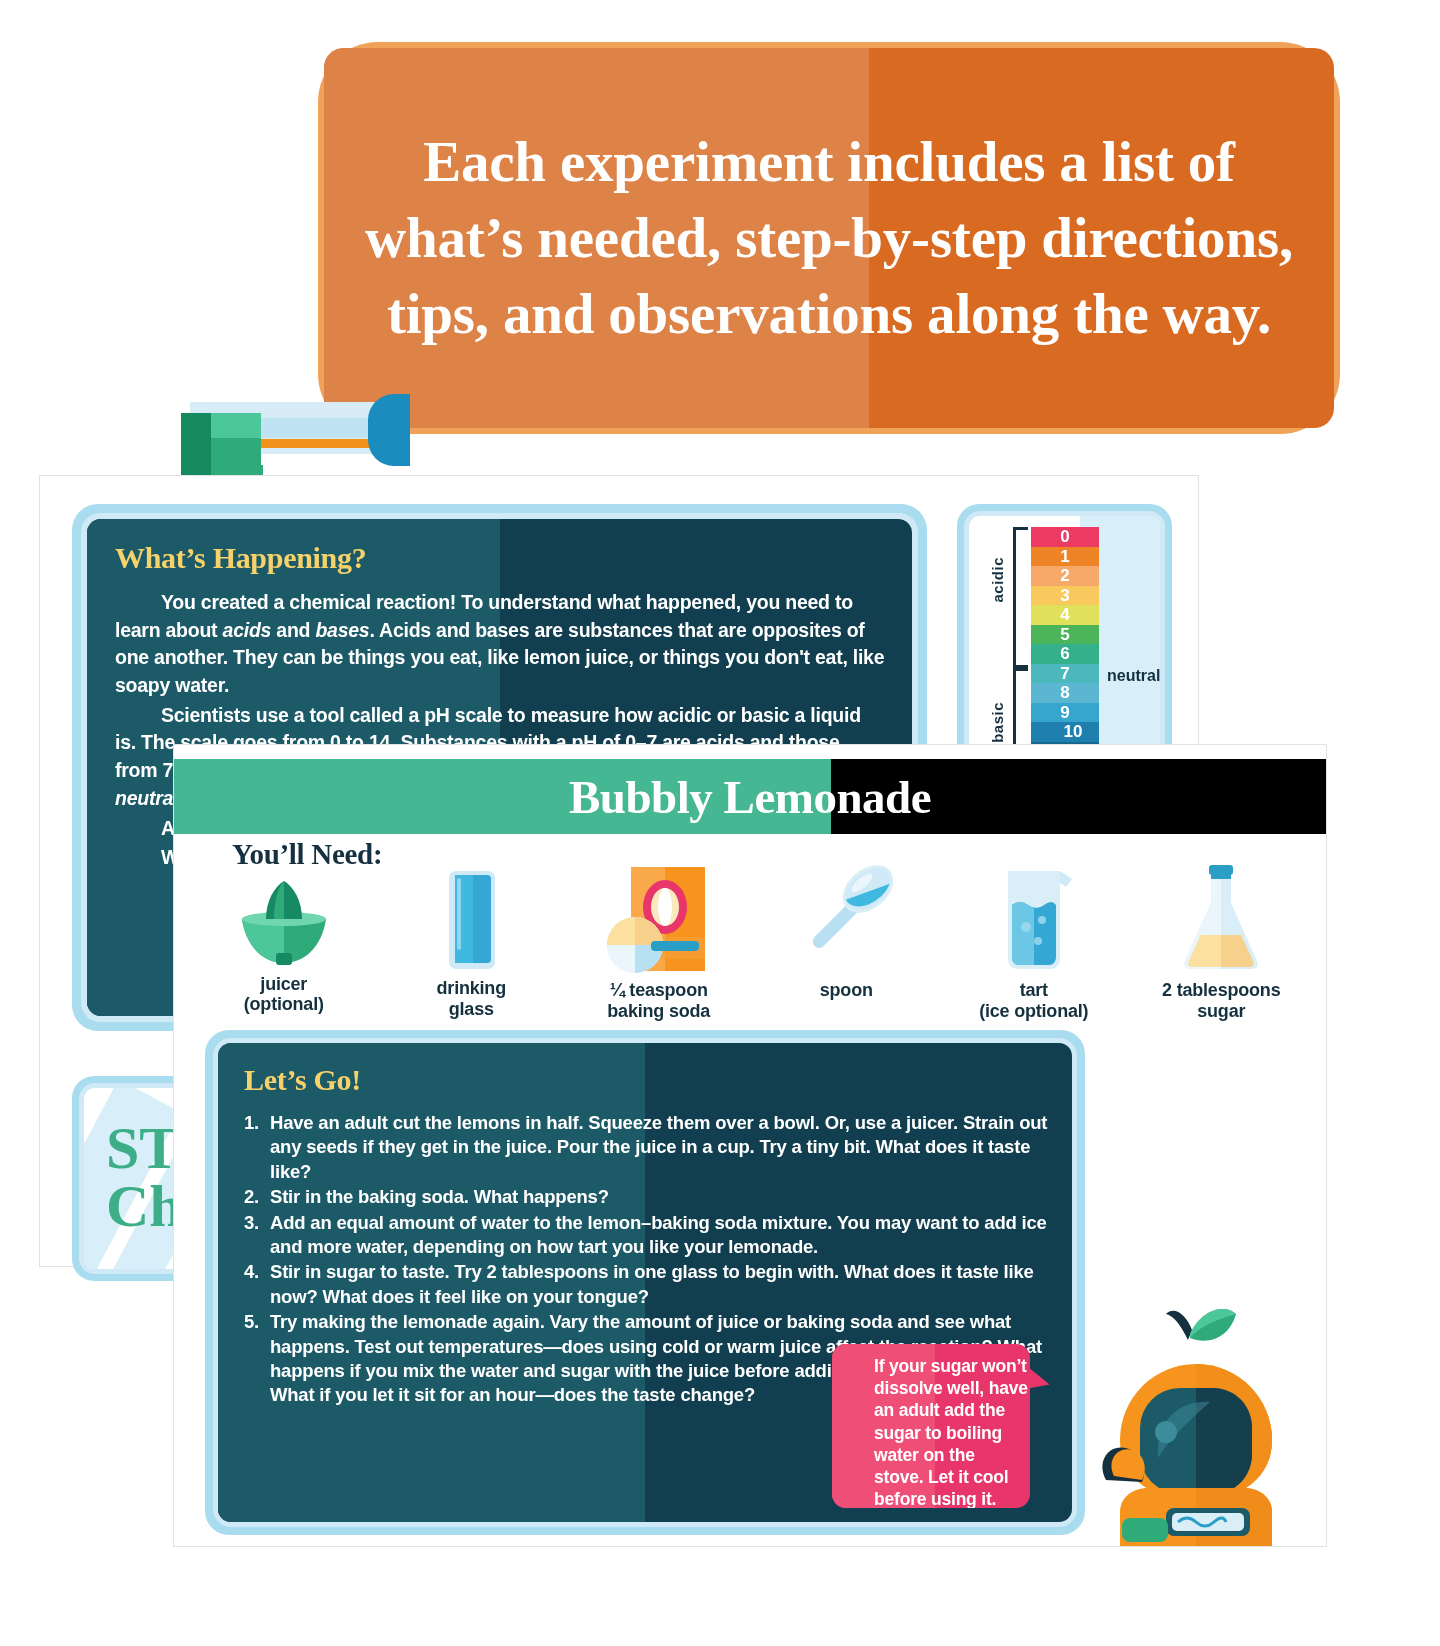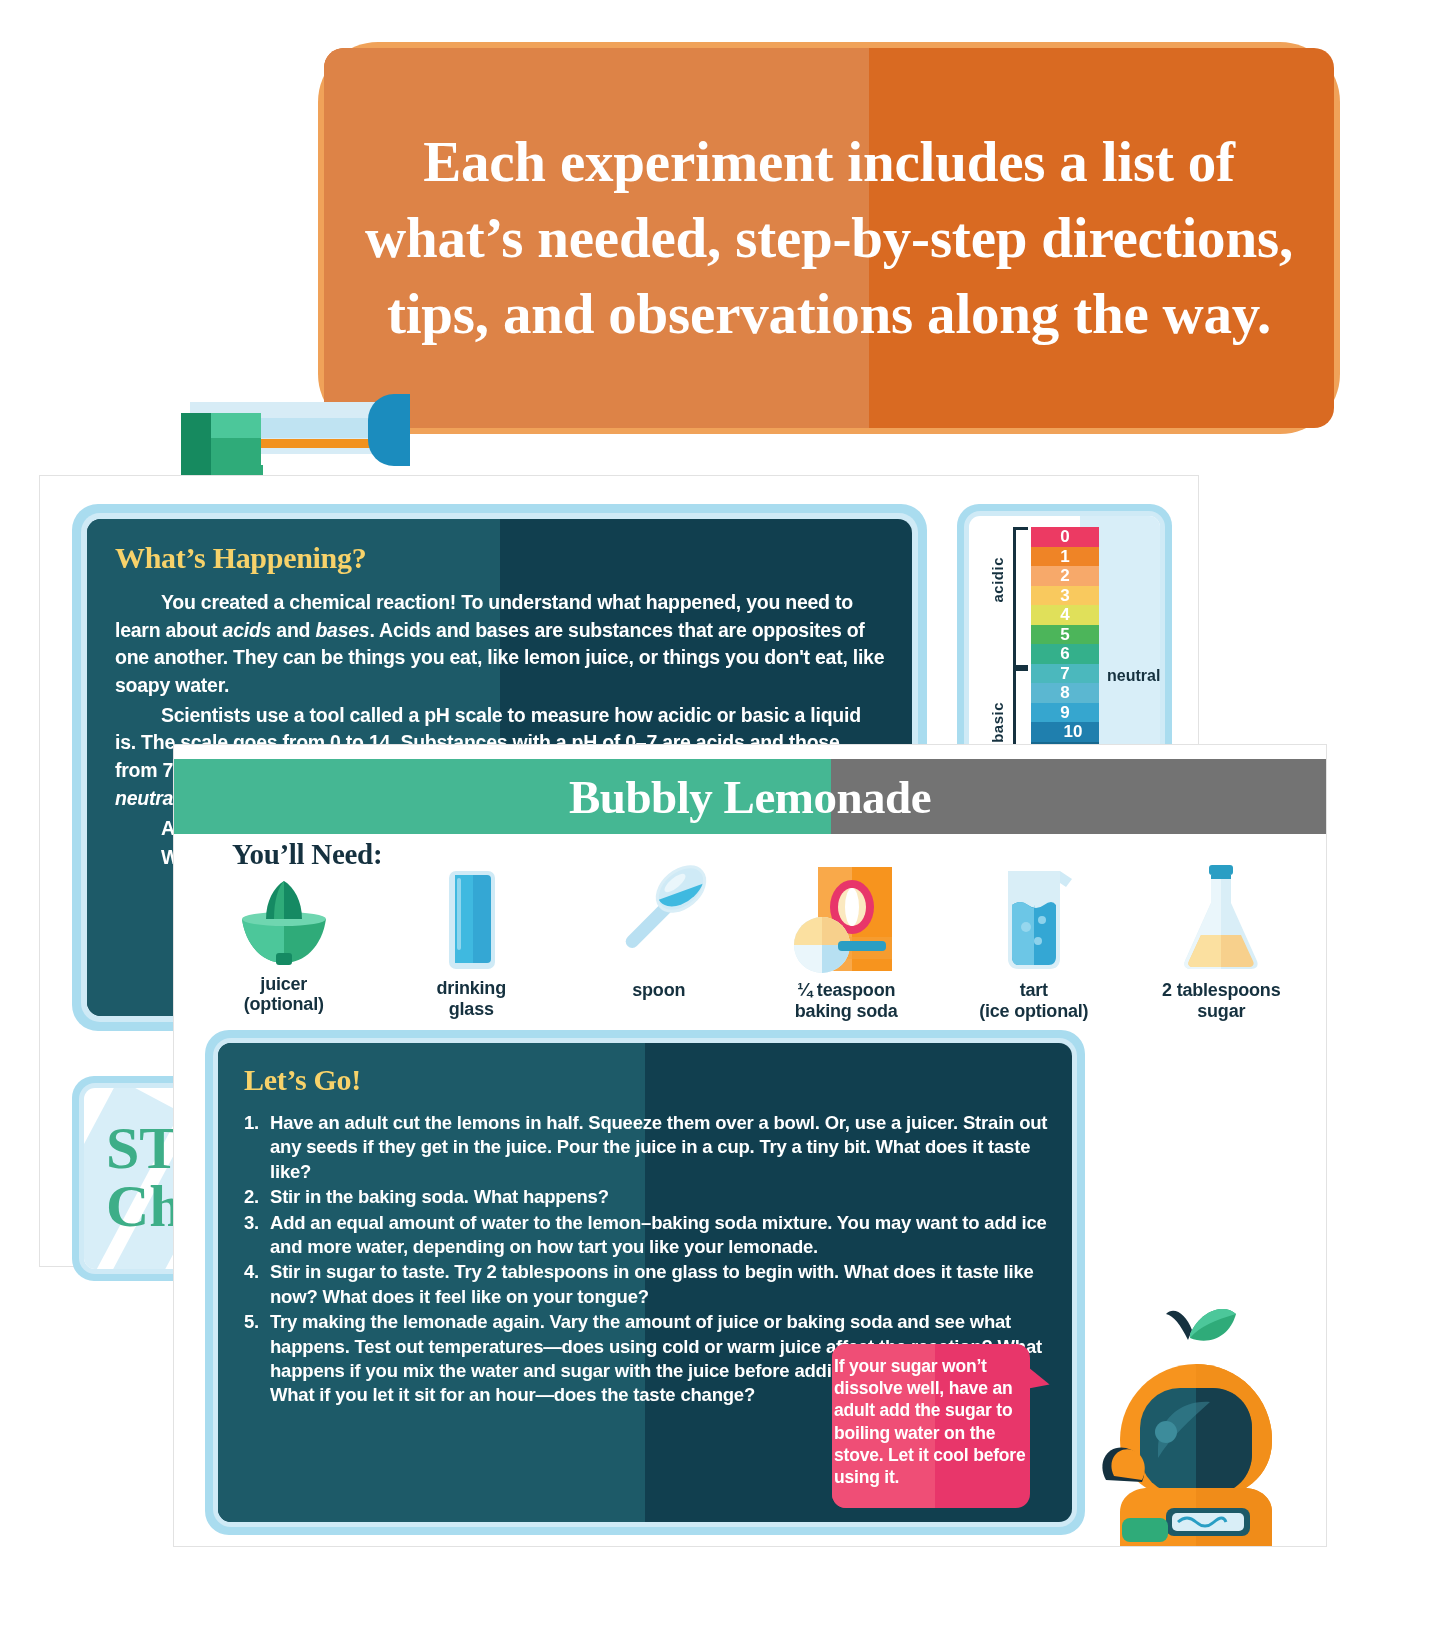--- a/index.html
+++ b/index.html
@@ -121,21 +121,21 @@
     background:#d8eef8;transform:rotate(28deg);}
   #stem-text{position:relative;font-family:"Liberation Serif",serif;font-weight:bold;
     color:#3eae88;font-size:60px;line-height:0.96;padding:32px 0 0 22px;}
 
   
   #page-front{
     left:174px;top:745px;width:1152px;height:801px;
     background:#ffffff;box-shadow:0 0 0 1px #e2e2e2;
   }
   #title-bar{
-    left:174px;top:759px;width:1152px;height:75px;background:#737373;overflow:hidden;
+    left:174px;top:759px;width:1152px;height:75px;background:#000000;overflow:hidden;
     position:absolute;
   }
   #title-tint{position:absolute;left:0;top:0;width:57%;height:100%;background:#45b793;}
   #title-text{position:relative;width:100%;height:100%;display:flex;
     align-items:center;justify-content:center;color:#ffffff;
     font-family:"Liberation Serif",serif;font-weight:bold;font-size:47px;
     letter-spacing:-0.5px;}
 
   #need-label{
     left:232px;top:838px;font-family:"Liberation Serif",serif;font-weight:bold;
@@ -166,21 +166,21 @@
   }
   #steps li .num{position:absolute;left:0;top:0;}
 
   
   #tip{
     left:832px;top:1344px;width:198px;height:164px;
     background:#e8366a;border-radius:14px;overflow:hidden;
   }
   #tip-tint{position:absolute;left:0;top:0;width:52%;height:100%;background:#ef4e76;}
   #tip-text{position:relative;padding:11px 2px;color:#ffffff;font-size:17.5px;
-    line-height:1.27;font-weight:600;letter-spacing:-0.2px;}
+    line-height:1.27;font-weight:600;letter-spacing:-0.2px;margin-left:40px;}
   #tip-tail{left:1022px;top:1368px;width:0;height:0;
     border-top:13px solid transparent;border-bottom:13px solid transparent;
     border-left:28px solid #e8366a;transform:rotate(14deg);}
 
   
   #astro{left:1070px;top:1280px;width:250px;height:266px;}
 </style>
 </head>
 <body>
 
@@ -309,53 +309,53 @@
       </svg>
     </div>
     <div class="need-text">
         <div>drinking</div>
         <div>glass</div>
       </div>
   </div>
 
   <div class="need-item">
     <div class="need-icon">
-      <svg width="120" height="110" viewBox="0 0 120 110">
-        <rect x="18" y="52" width="70" height="13" rx="6.5" transform="rotate(-45 53 58)" fill="#b9e0f2"></rect>
-        <ellipse cx="82" cy="26" rx="27" ry="18" transform="rotate(-40 82 26)" fill="#cfeaf6"></ellipse>
-        <path d="M82 26 m-24 -6 a27 18 0 0 0 44 16 Z" transform="rotate(-40 82 26)" fill="#3fb9e0"></path>
-        <ellipse cx="82" cy="26" rx="27" ry="18" transform="rotate(-40 82 26)" fill="none" stroke="#d9eef7" stroke-width="3"></ellipse>
-        <ellipse cx="76" cy="20" rx="13" ry="5" transform="rotate(-40 76 20)" fill="#eaf6fb"></ellipse>
-      </svg>
-    </div>
-    <div class="need-text">spoon</div>
-  </div>
-
-  <div class="need-item">
-    <div class="need-icon">
       <svg width="132" height="108" viewBox="0 0 132 108">
         <rect x="38" y="2" width="74" height="104" fill="#f7941e"></rect>
         <rect x="38" y="2" width="34" height="104" fill="#f9a94a"></rect>
         <ellipse cx="72" cy="42" rx="22" ry="27" fill="#e8366a"></ellipse>
         <ellipse cx="72" cy="42" rx="14" ry="19" fill="#fbe9c0"></ellipse>
         <ellipse cx="72" cy="42" rx="7" ry="19" fill="#ffffff"></ellipse>
         <rect x="38" y="72" width="74" height="22" fill="#f5a13a" opacity="0.6"></rect>
         <circle cx="42" cy="80" r="28" fill="#d9eef7"></circle>
         <path d="M42 80 m-28 0 a28 28 0 0 1 56 0 Z" fill="#fbe0a0"></path>
         <path d="M14 80 a28 28 0 0 0 28 28 L42 80 Z" fill="#eaf6fb"></path>
         <path d="M42 80 a28 28 0 0 1 -0 28 L42 80 Z" fill="#c2e6f5"></path>
         <path d="M42 52 a28 28 0 0 1 28 28 L42 80 Z" fill="#f7d08c"></path>
         <path d="M42 80 L70 80 a28 28 0 0 1 -28 28 Z" fill="#b7e0f2"></path>
         <rect x="58" y="76" width="48" height="10" rx="4" fill="#2a9ec4"></rect>
       </svg>
     </div>
     <div class="need-text">
         <div>¼ teaspoon</div>
         <div>baking soda</div>
       </div>
+  </div>
+
+  <div class="need-item">
+    <div class="need-icon">
+      <svg width="120" height="110" viewBox="0 0 120 110">
+        <rect x="18" y="52" width="70" height="13" rx="6.5" transform="rotate(-45 53 58)" fill="#b9e0f2"></rect>
+        <ellipse cx="82" cy="26" rx="27" ry="18" transform="rotate(-40 82 26)" fill="#cfeaf6"></ellipse>
+        <path d="M82 26 m-24 -6 a27 18 0 0 0 44 16 Z" transform="rotate(-40 82 26)" fill="#3fb9e0"></path>
+        <ellipse cx="82" cy="26" rx="27" ry="18" transform="rotate(-40 82 26)" fill="none" stroke="#d9eef7" stroke-width="3"></ellipse>
+        <ellipse cx="76" cy="20" rx="13" ry="5" transform="rotate(-40 76 20)" fill="#eaf6fb"></ellipse>
+      </svg>
+    </div>
+    <div class="need-text">spoon</div>
   </div>
 
   <div class="need-item">
     <div class="need-icon">
       <svg width="120" height="108" viewBox="0 0 120 108">
         <path d="M34 6 L86 6 L86 94 C86 100 82 104 76 104 L44 104 C38 104 34 100 34 94 Z" fill="#d9eef7"></path>
         <path d="M86 6 L98 14 L92 22 L86 18 Z" fill="#cfeaf6"></path>
         <path d="M38 40 q8 -6 16 0 t16 0 t12 0 L82 92 C82 97 79 100 75 100 L45 100 C41 100 38 97 38 92 Z" fill="#34a7d4"></path>
         <path d="M38 40 q8 -6 16 0 t6 0 L60 100 L45 100 C41 100 38 97 38 92 Z" fill="#6cc6e6"></path>
         <circle cx="52" cy="62" r="5" fill="#9dd9ee" opacity="0.85"></circle>

